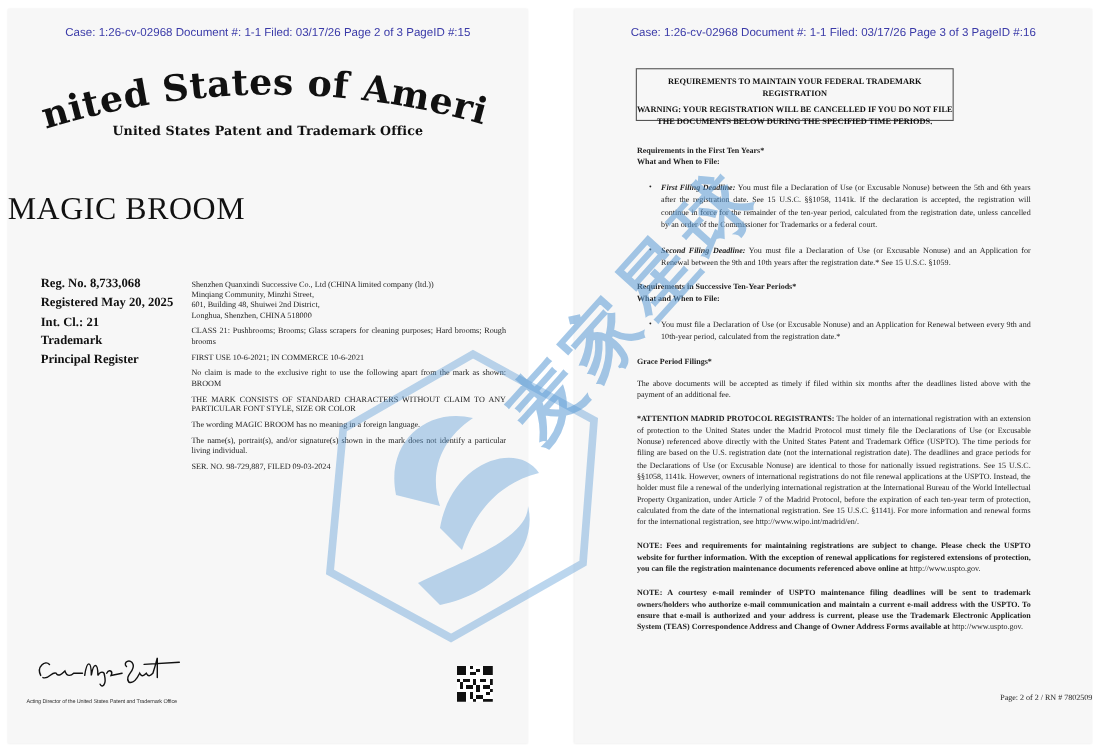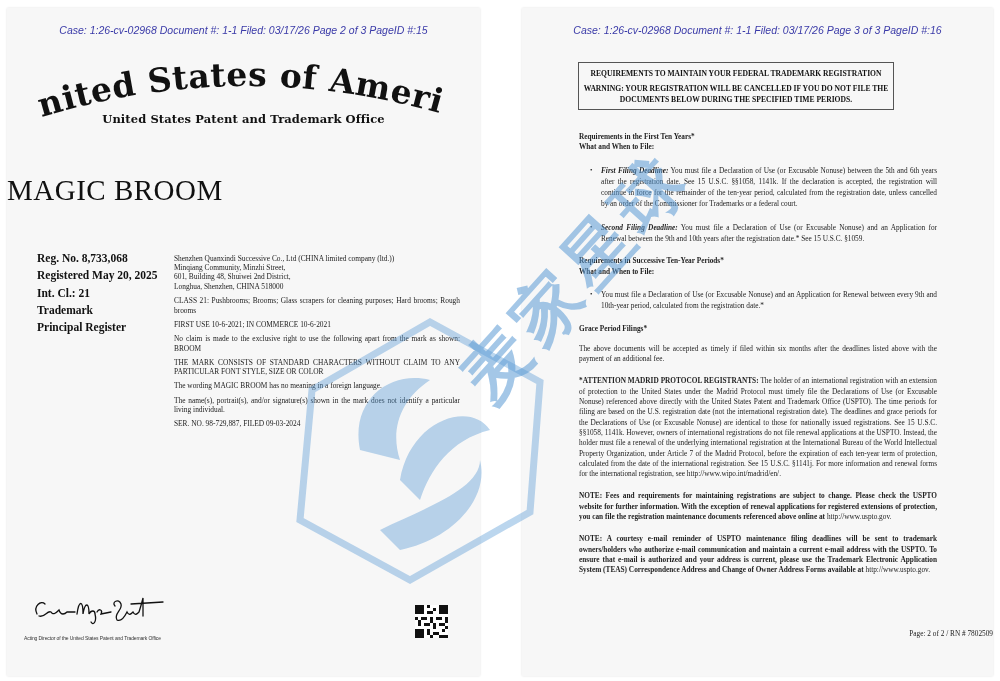--- a/index.html
+++ b/index.html
@@ -11,21 +11,21 @@
       background: #f7f7f7;
       box-shadow: 0 0 2px rgba(0,0,0,0.12);
     }
     #page-left { left: 7px; width: 473px; }
     #page-right { left: 522px; width: 471px; }
 
     .case-header {
       position: absolute; top: 16px; left: 0; right: 0;
       text-align: center;
       font-family: "Liberation Sans", sans-serif;
-      font-size: 10.5px; color: #3a3aa8; font-style: italic;
+      font-size: 10.5px; color: #3a3aa8;
     }
 
     
     .usa-title {
       position: absolute; left: 30px; top: 56px; width: 420px; height: 60px;
     }
     .usa-title svg { width: 100%; height: 100%; }
     .uspto-sub {
       position: absolute; left: 0; right: 0; top: 104px; text-align: center;
       font-family: "DejaVu Serif", serif; font-weight: bold; font-size: 11.5px;
@@ -54,21 +54,21 @@
       position: absolute; left: 17px; top: 627px;
       font-family: "Liberation Sans", sans-serif; font-size: 5px; color: #333;
       letter-spacing: -0.1px;
     }
     .qr {
       position: absolute; left: 408px; top: 597px; width: 33px; height: 33px;
     }
 
     
     .req-box {
-      position: absolute; left: 56px; top: 54px; width: 316px; height: 48px;
+      position: absolute; left: 56px; top: 54px; width: 289px; height: 48px;
       border: 1.3px solid #555;
       text-align: center;
       font-family: "Liberation Serif", serif; font-weight: bold;
       font-size: 7.6px; line-height: 11px; padding-top: 5px;
     }
     .req-box .t1 { margin-bottom: 4px; }
     .rbody {
       position: absolute; left: 57px; top: 124px; width: 358px;
       font-family: "Liberation Serif", serif; font-size: 7.3px; line-height: 10.3px;
       color: #222; text-align: justify;

